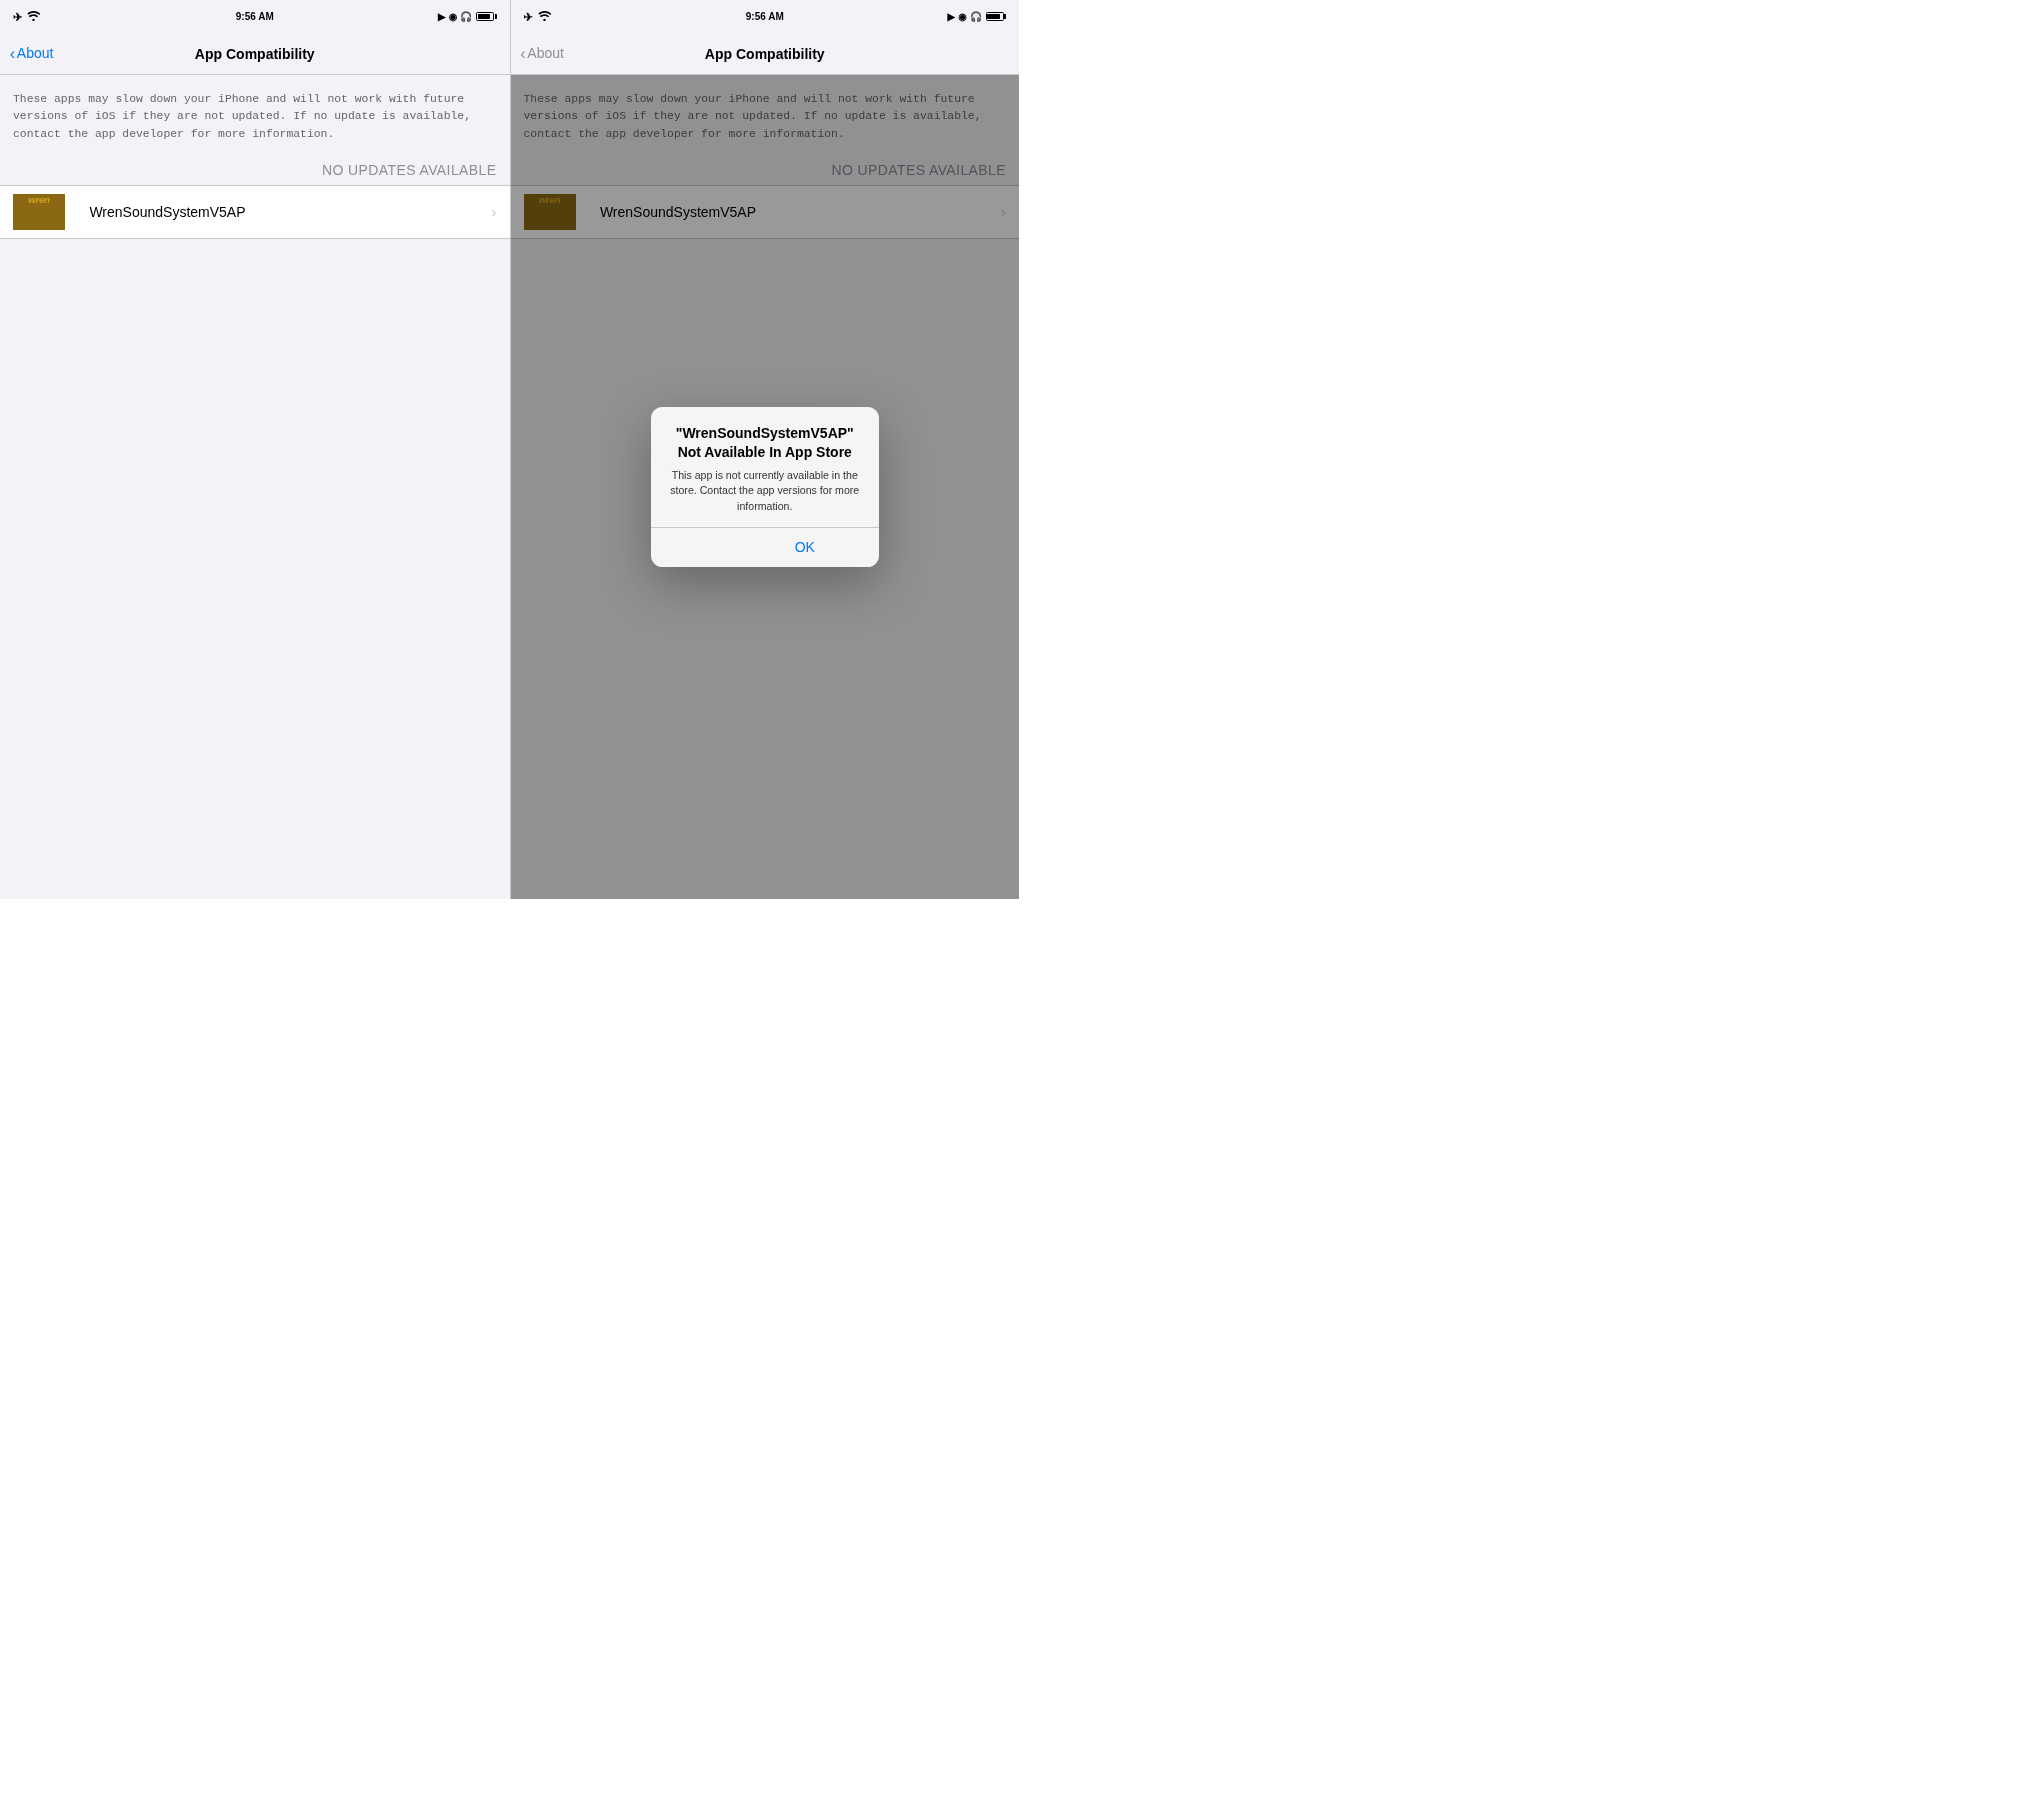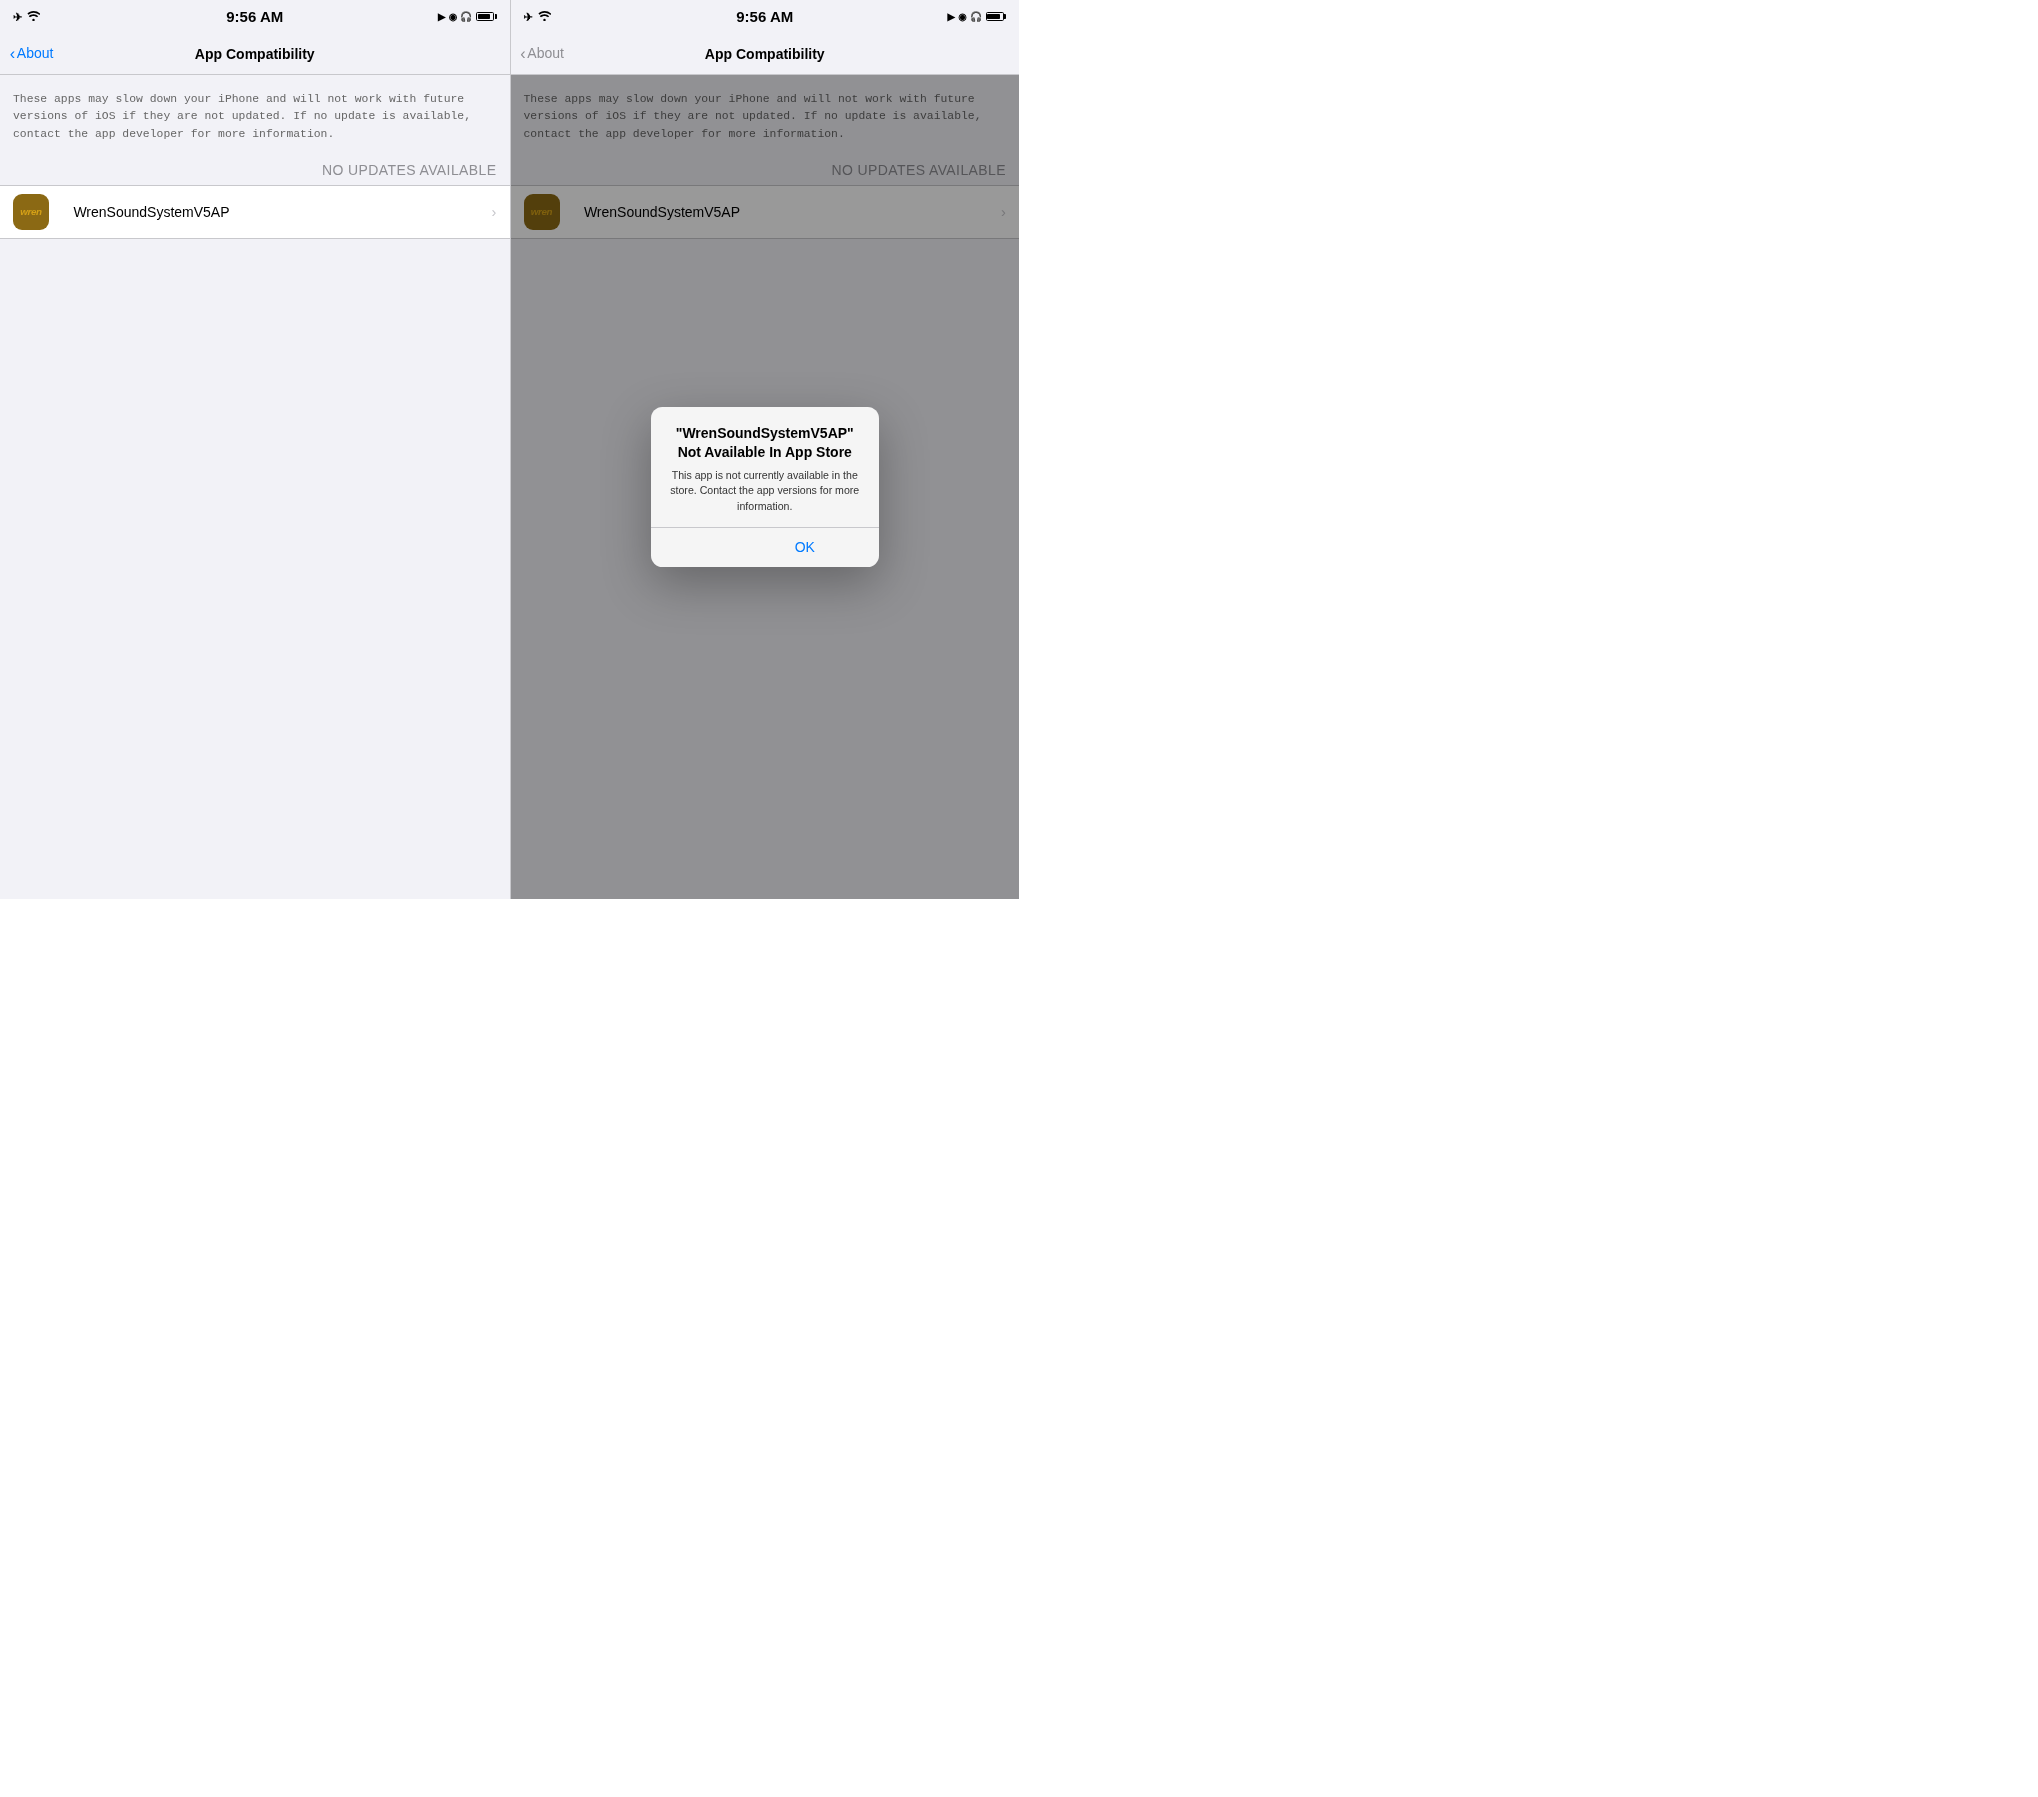--- a/index.html
+++ b/index.html
@@ -34,21 +34,21 @@
       padding: 0 13px;
       font-size: 11.4px;
       font-weight: 600;
     }
     .status-left {
       display: flex;
       align-items: center;
       gap: 4.9px;
     }
     .status-center {
-      font-size: 15px;
+      font-size: 10px;
       font-weight: 600;
       position: absolute;
       left: 50%;
       transform: translateX(-50%);
     }
     .status-right {
       display: flex;
       align-items: center;
       gap: 3.3px;
       font-size: 9.8px;
@@ -123,26 +123,25 @@
     }
     .list-item {
       display: flex;
       align-items: center;
       padding: 8.1px 13px;
       background: #fff;
       min-height: 49px;
       position: relative;
     }
     .app-icon {
-      width: 36px;
+      width: 52px;
       height: 36px;
-      border-radius: 9px;
+      border-radius: 0;
       background: #8B6914;
       display: flex;
-      align-items: center;
       justify-content: center;
       margin-right: 11.4px;
       flex-shrink: 0;
       overflow: hidden;
     }
     .app-icon-inner {
       font-size: 9.8px;
       color: #d4a017;
       font-weight: 700;
       font-style: italic;

